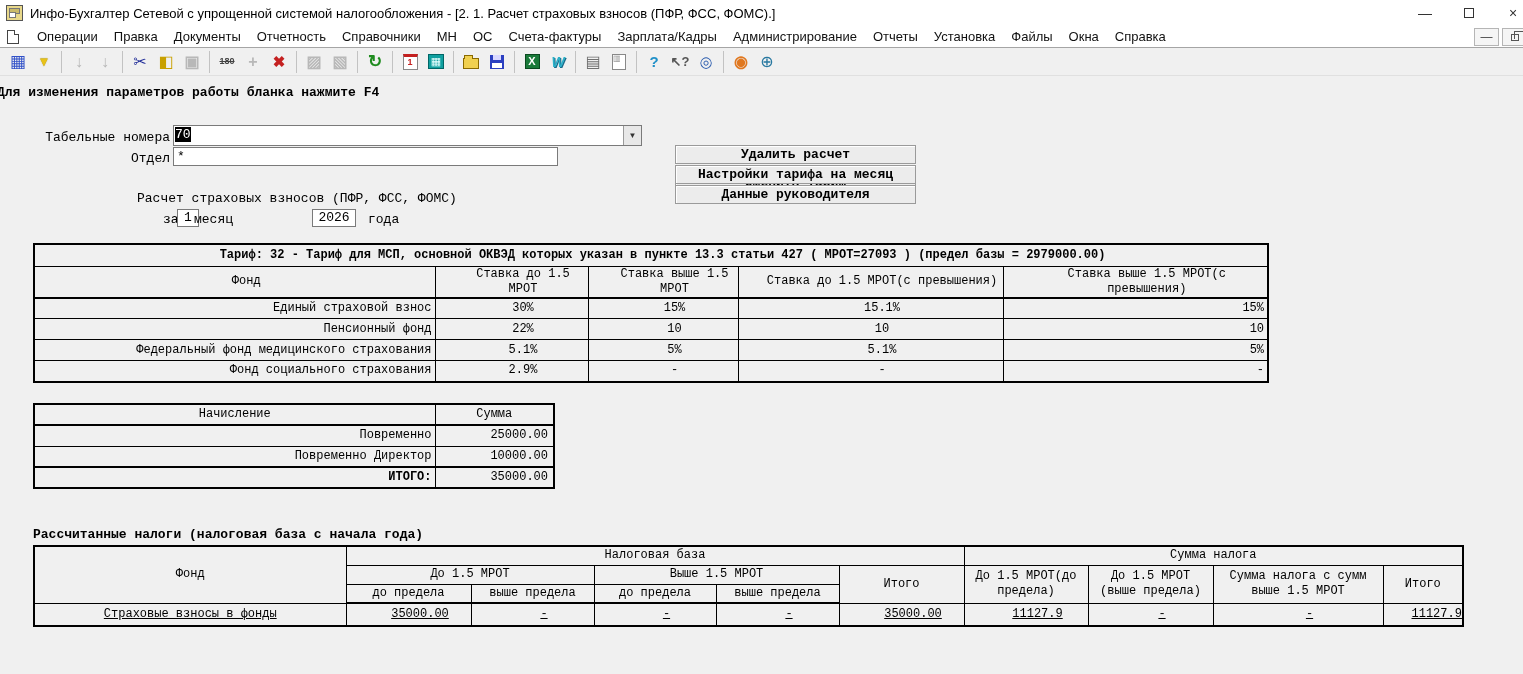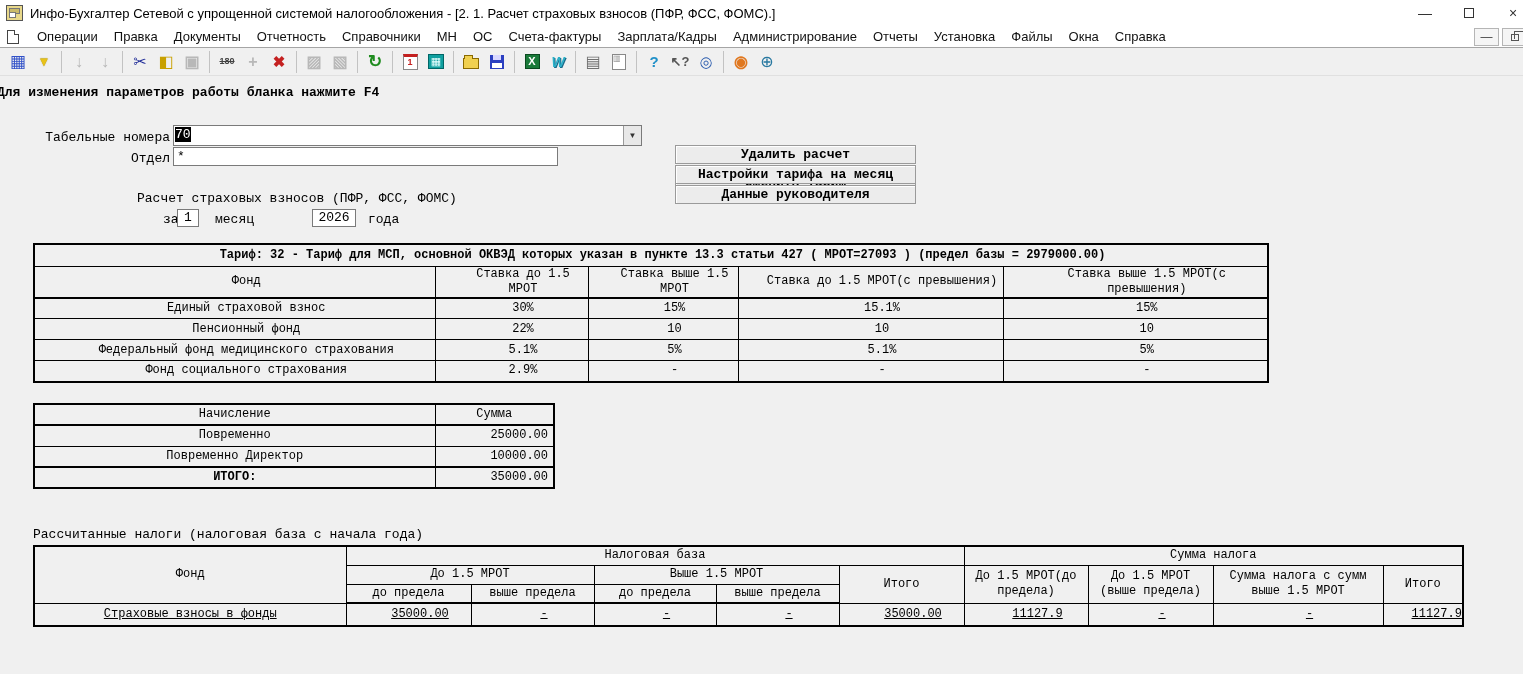--- a/index.html
+++ b/index.html
@@ -71,29 +71,29 @@
 
   .action-btn { position:absolute; left:675px; width:241px; height:19px; background:#ececec; border:1px solid #9a9a9a; box-shadow:inset 1px 1px 0 #ffffff; font-family:"Liberation Mono","DejaVu Sans Mono",monospace; font-size:13px; font-weight:bold; text-align:center; line-height:17px; cursor:default; }
 
   
   table { border-collapse:collapse; table-layout:fixed; font-family:"Liberation Mono","DejaVu Sans Mono",monospace; font-size:12px; color:#000; }
   td, th { border:1px solid #000; font-weight:normal; overflow:hidden; white-space:pre-line; padding:0 3px; line-height:1.25; }
   .t-outer { border:2px solid #000; }
   .thick-b td, .thick-b th { border-bottom-width:2px; }
   .c { text-align:center; }
   .r { text-align:right; padding-right:5px;padding-left:28px; }
-  .l { text-align:center; }
+  .l { text-align:right; }
   .b { font-weight:bold; }
   #tariff-table { position:absolute; left:33px; top:243px; width:1234px; }
   #tariff-table td { height:21px;padding-left:26px; }
   #tariff-table .title-row td { height:22px; }
   #tariff-table .hdr td { height:21px; vertical-align:middle; text-align:center; }
   #accrual-table { position:absolute; left:33px; top:403px; width:520px; }
   #accrual-table td { height:21px; }
-  .calc-label { position:absolute; left:33px; top:527px; font-family:"Liberation Mono","DejaVu Sans Mono",monospace; font-size:13px; font-weight:normal; white-space:nowrap; }
+  .calc-label { position:absolute; left:33px; top:527px; font-family:"Liberation Mono","DejaVu Sans Mono",monospace; font-size:13px; font-weight:bold; white-space:nowrap; }
   #calc-table { position:absolute; left:33px; top:545px; width:1429px; }
   #calc-table td { height:19px; text-align:center; vertical-align:middle; }
   #calc-table .data td { height:23px;text-decoration:underline; }
 </style>
 </head>
 <body>
 
 <div class="screen">
 
   <div class="titlebar">
@@ -193,21 +193,21 @@
     <span class="combo-btn">
         <span>▼</span>
       </span>
   </div>
   <div class="frm-label lbl-right" style="top:151px;">Отдел</div>
   <div class="txt-input" style="left:173px; top:147px; width:385px; height:19px;">*</div>
 
   <div class="frm-label" style="left:137px; top:191px;">Расчет страховых взносов (ПФР, ФСС, ФОМС)</div>
   <div class="frm-label" style="left:163px; top:212px;">за</div>
   <div class="small-box" style="left:177px; top:209px; width:22px; height:18px;">1</div>
-  <div class="frm-label" style="left:215px; top:212px;">месяц</div>
+  <div class="frm-label" style="left:194px; top:212px;">месяц</div>
   <div class="small-box" style="left:312px; top:209px; width:44px; height:18px;">2026</div>
   <div class="frm-label" style="left:368px; top:212px;">года</div>
 
   <div class="action-btn" style="top:125px;margin-top:48px;">Сменить тариф</div>
   <div class="action-btn" style="top:145px;">Удалить расчет</div>
   <div class="action-btn" style="top:165px;">Настройки тарифа на месяц</div>
   <div class="action-btn" style="top:185px;">Данные руководителя</div>
 
   <table id="tariff-table" class="t-outer">
     <colgroup>

